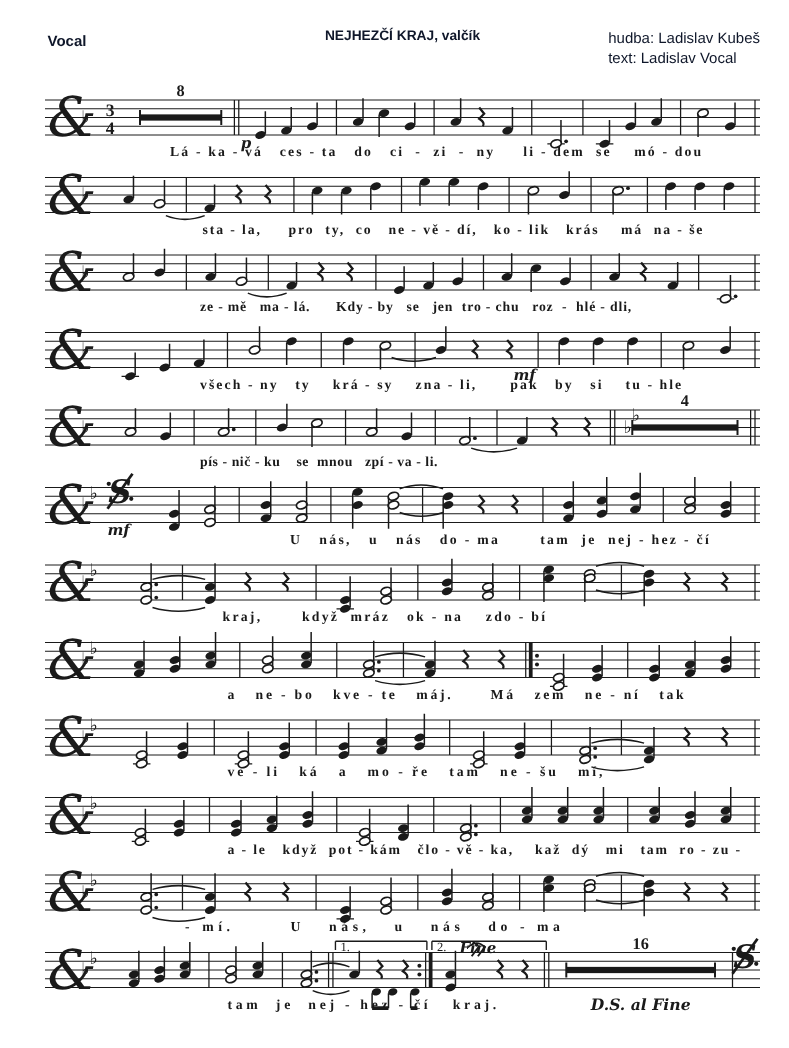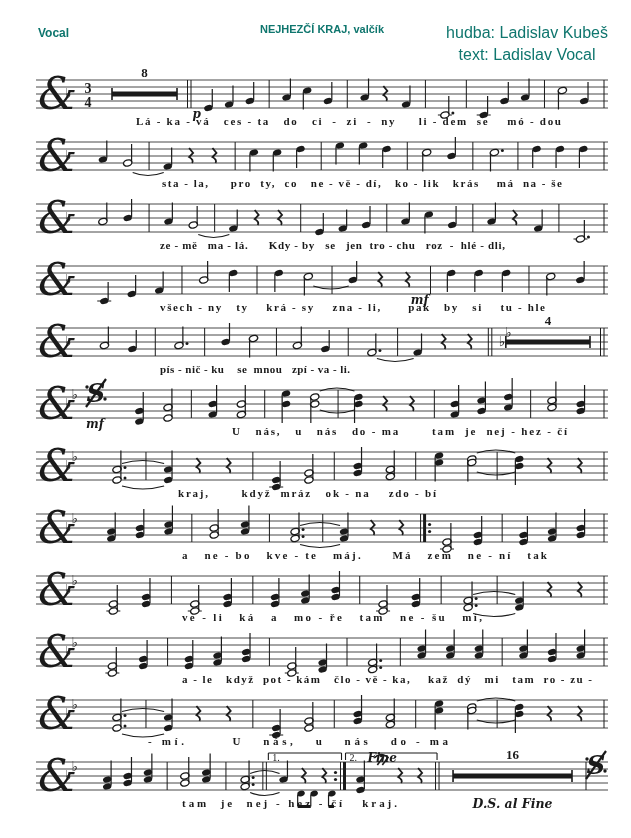--- a/index.html
+++ b/index.html
@@ -1,22 +1,22 @@
 <!DOCTYPE html>
 <html><head>
 <meta charset="utf-8">
 <style>
   html,body{margin:0;padding:0;background:#e8e8e8;}
   .page{width:631px;height:838px;background:#ffffff;position:relative;
-        font-family:"Liberation Sans",sans-serif;color:#0f766e;overflow:hidden;box-sizing:border-box;
+        font-family:"Liberation Sans",sans-serif;color:#0f172a;overflow:hidden;box-sizing:border-box;
         padding:16px 23px 0 36px;}
   .header{position:relative;height:52px;}
   .hdr-part{position:absolute;left:2px;top:10px;font-weight:bold;font-size:12px;}
   .hdr-title{position:absolute;left:0;right:0;top:7px;text-align:center;font-weight:bold;font-size:11px;}
-  .hdr-credits{position:absolute;right:0;top:6px;text-align:center;font-size:16px;line-height:1.35;}
+  .hdr-credits{position:absolute;right:0;top:6px;text-align:left;font-size:12px;line-height:1.35;}
   #score svg.system{display:block;}
   text{fill:#1a1a1a;}
   .lyr{font:bold 11px "Liberation Serif",serif;}
   .dyn{font:italic bold 12px "DejaVu Serif",serif;}
   .num{font:bold 13px "Liberation Serif",serif;}
   .clef{font:italic 44px "DejaVu Serif",serif;}
   .flat{font:14px "DejaVu Sans",sans-serif;}
   .tsig{font:bold 14px "Liberation Serif",serif;}
   .volta{font:10px "Liberation Serif",serif;}
   .fine{font:italic bold 12px "DejaVu Serif",serif;}

